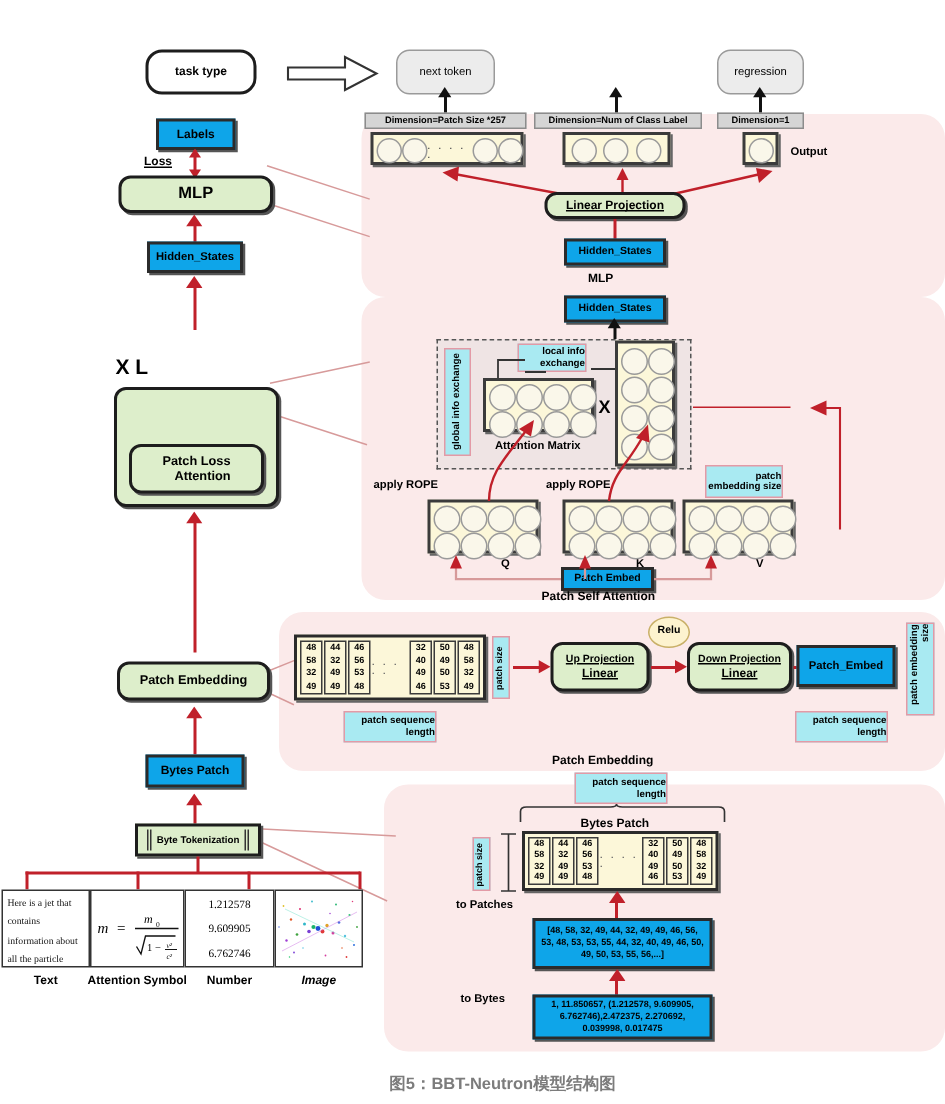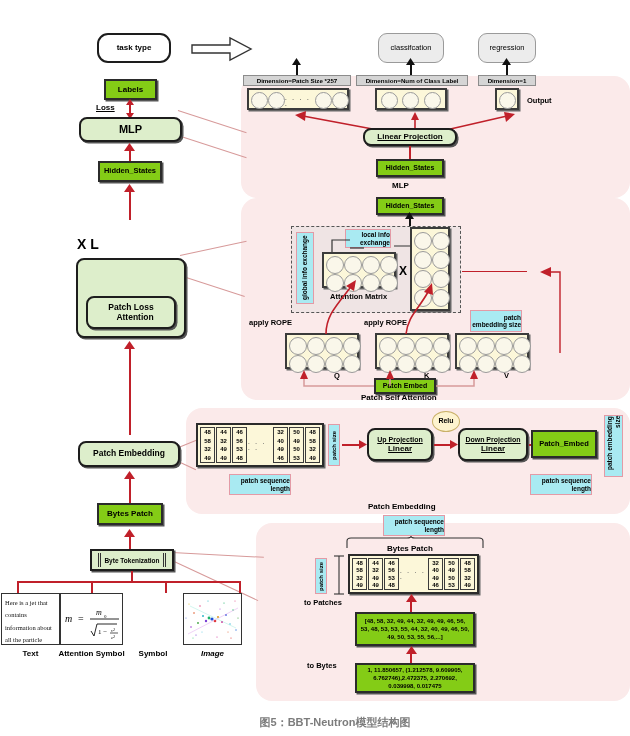--- a/index.html
+++ b/index.html
@@ -3,21 +3,21 @@
 <meta charset="utf-8">
 <style>
   html,body{margin:0;padding:0;background:#ffffff;}
   body{font-family:"Liberation Sans",sans-serif;}
   #stage{position:relative;width:630px;height:736px;background:#fff;overflow:hidden;}
   .abs{position:absolute;box-sizing:border-box;}
 
   
   .box{display:flex;align-items:center;justify-content:center;text-align:right;
        font-weight:bold;color:#000;line-height:1.15;}
-  .yellow{background:#84cc16;border:2px solid #2b2b2b;box-shadow:1.5px 1.5px 0 #555;}
+  .yellow{background:#0ea5e9;border:2px solid #2b2b2b;box-shadow:1.5px 1.5px 0 #555;}
   .green{background:#ddeecb;border:2px solid #1d1d1d;box-shadow:1.5px 1.5px 0 #555;}
   .green-r{background:#ddeecb;border:2px solid #1d1d1d;border-radius:8px;box-shadow:1.5px 1.5px 0 #555;}
   .white-r{background:#fff;border:2px solid #1d1d1d;border-radius:11px;}
   .grey-r{background:#ececec;border:1.5px solid #9a9a9a;border-radius:9px;}
   .grey-tag{background:#d5d5d5;border:1px solid #8c8c8c;color:#000;}
   .teal{background:#a9eaf2;border:1.5px solid #e39aa6;color:#000;}
   .plain{color:#000;font-weight:bold;background:transparent;}
 
   
   .panel{background:#fbeaea;border-radius:16px;}
@@ -150,20 +150,25 @@
       <text x="17" y="28" font-family="Liberation Serif, serif" font-size="10">=</text>
       <text x="35" y="21" font-family="Liberation Serif, serif" font-size="8" font-style="italic">m</text>
       <text x="43" y="24" font-family="Liberation Serif, serif" font-size="5">0</text>
       <line x1="29" y1="25" x2="58" y2="25" stroke="#111" stroke-width="0.9"></line>
       <path d="M30 37 L33 42 L36 30 L56 30" stroke="#111" stroke-width="0.9" fill="none"></path>
       <text x="37" y="40" font-family="Liberation Serif, serif" font-size="7">1 −</text>
       <text x="50" y="38" font-family="Liberation Serif, serif" font-size="5" font-style="italic">v²</text>
       <line x1="49" y1="39" x2="57" y2="39" stroke="#111" stroke-width="0.7"></line>
       <text x="50" y="45" font-family="Liberation Serif, serif" font-size="5" font-style="italic">c²</text>
     </svg>
+  </div>
+  <div class="abs" style="left:123px;top:593px;width:60px;height:52px;background:#fff;border:1px solid #333;display:flex;flex-direction:column;align-items:center;justify-content:space-around;font-family:'Liberation Serif',serif;font-size:7.5px;">
+    <span>1.212578</span>
+    <span>9.609905</span>
+    <span>6.762746</span>
   </div>
   <div class="abs" style="left:183px;top:593px;width:59px;height:52px;background:#fff;border:1px solid #333;overflow:hidden;">
     <svg width="57" height="50">
       <g>
         <circle cx="28" cy="25" r="1.6" fill="#1f4fd8"></circle>
           <circle cx="25" cy="24" r="1.4" fill="#1bb36b"></circle>
         <circle cx="31" cy="27" r="1.3" fill="#e03a3a"></circle>
           <circle cx="22" cy="27" r="1.2" fill="#7a3fd4"></circle>
         <circle cx="34" cy="23" r="1.1" fill="#e0a32a"></circle>
           <circle cx="19" cy="22" r="1" fill="#2fb7c9"></circle>
@@ -190,25 +195,25 @@
         <circle cx="9" cy="44" r="0.5" fill="#2ecc71"></circle>
           <circle cx="51" cy="7" r="0.5" fill="#e03a7a"></circle>
         <path d="M4 40 L54 14" stroke="#c86be0" stroke-width="0.5" opacity=".6"></path>
         <path d="M6 12 L52 34" stroke="#6be0c8" stroke-width="0.5" opacity=".6"></path>
       </g>
     </svg>
   </div>
 
   <div class="abs plain" style="left:1px;top:649px;width:59px;text-align:center;font-size:8px;">Text</div>
   <div class="abs plain" style="left:57px;top:649px;width:69px;text-align:center;font-size:8px;">Attention Symbol</div>
-  <div class="abs plain" style="left:123px;top:649px;width:60px;text-align:center;font-size:8px;">Symbol</div>
+  <div class="abs plain" style="left:123px;top:649px;width:60px;text-align:center;font-size:8px;">Number</div>
   <div class="abs plain" style="left:183px;top:649px;width:59px;text-align:center;font-size:8px;font-style:italic;">Image</div>
 
-  <div class="abs box grey-r" style="left:378px;top:33px;width:66px;height:30px;font-size:7.5px;font-weight:normal;">
-    <span>classifcation</span>
+  <div class="abs box grey-r" style="left:264px;top:33px;width:66px;height:30px;font-size:7.5px;font-weight:normal;">
+    <span>next token</span>
   </div>
   <div class="abs box grey-r" style="left:478px;top:33px;width:58px;height:30px;font-size:7.5px;font-weight:normal;">
     <span>regression</span>
   </div>
 
   <div class="abs blkline" style="left:296px;top:63px;width:1.5px;height:13px;"></div>
   <svg class="abs" width="9" height="7" style="left:292px;top:58px;">
       <polygon points="4.5,0 0,7 9,7" fill="#111"></polygon>
     </svg>
   <div class="abs blkline" style="left:410px;top:63px;width:1.5px;height:13px;"></div>

